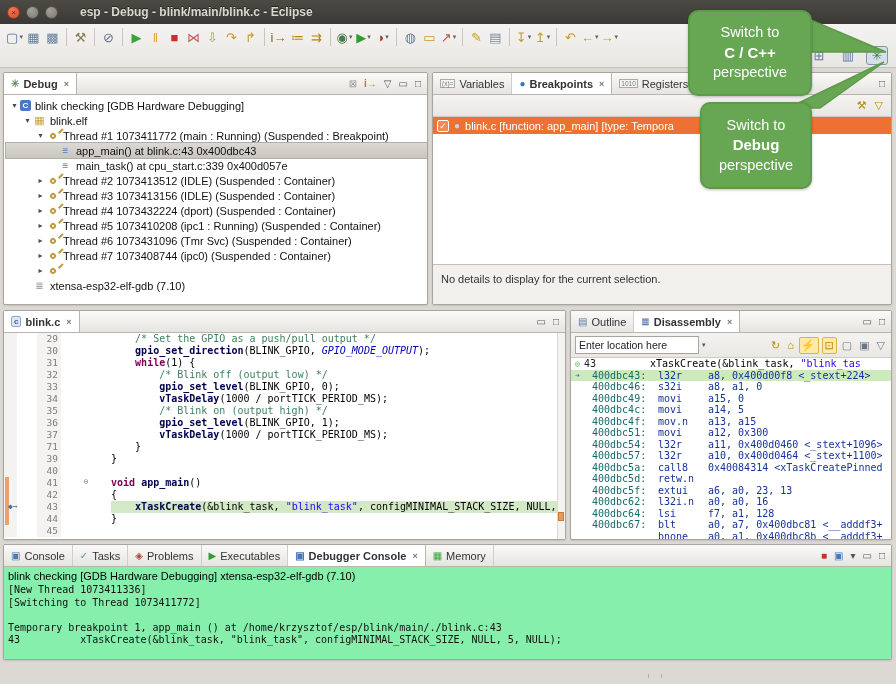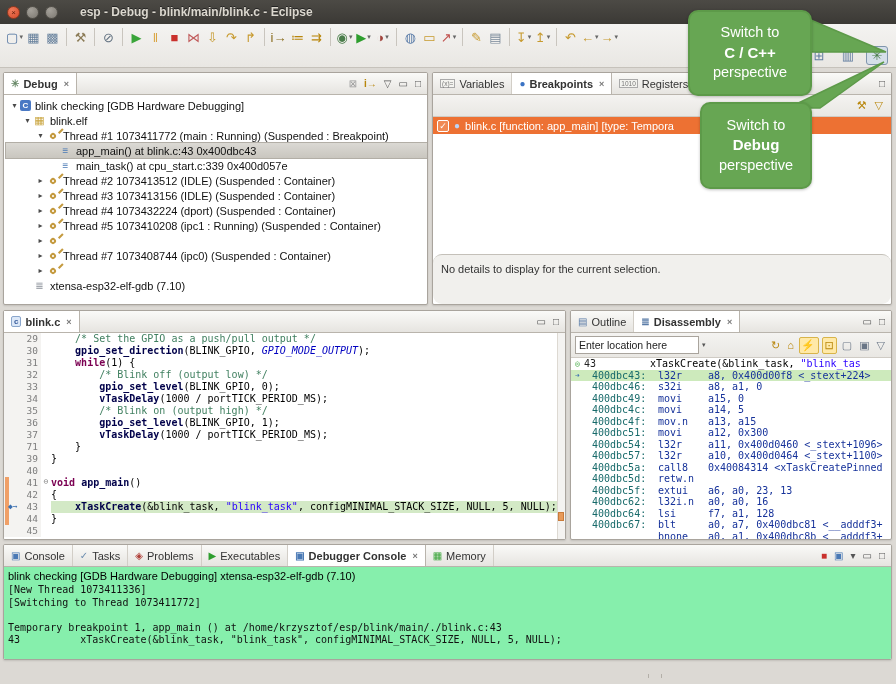--- a/index.html
+++ b/index.html
@@ -59,26 +59,26 @@
   .ic-gdb { color:#8a8f98; font-size:10px; }
 
   
   .bp-toolbar { height:22px; background:linear-gradient(#f4f3f1,#e9e7e3); border-bottom:1px solid #cfcbc4;
     display:flex; align-items:center; justify-content:flex-end; gap:8px; padding-right:8px; font-size:11px; color:#b8860b; }
   .bp-row { height:17px; display:flex; align-items:center; gap:5px; background:#ed7133; color:#fff;
     font-size:11px; padding-left:4px; white-space:nowrap; overflow:hidden; }
   .bp-check { width:12px; height:12px; border:1px solid #fff; border-radius:2px; display:flex; align-items:center;
     justify-content:center; font-size:9px; color:#fff; background:#f08a55; flex:none; }
   .bp-dot { color:#bcd3f5; font-size:10px; flex:none; }
-  .bp-details { position:absolute; left:0; right:0; bottom:0; height:50px; background:#f1f0ed;
-    border-top:1px solid #c4c0b9; font-size:11px; color:#333; padding:8px;border-radius:9px; }
+  .bp-details { position:absolute; left:0; right:0; bottom:0; height:40px; background:#f1f0ed;
+    border-top:1px solid #c4c0b9; font-size:11px; color:#333; padding:8px; }
 
   
   .ed-body { position:absolute; top:22px; left:0; right:0; bottom:0; background:#fff; display:block; overflow:hidden; }
-  .edline { height:12px; display:flex; align-items:flex-start; font-family:"DejaVu Sans Mono", monospace; font-size:10px; }
+  .edline { height:12px; display:flex; align-items:flex-start; font-family:"DejaVu Sans Mono", monospace; font-size:10px;gap:20px; }
   .ed-margin { width:13px; flex:none; height:12px; background:#f4f3f1; position:relative; }
   .ed-margin .chg { position:absolute; left:1px; top:0; width:4px; height:12px; background:#f0a067; }
   .ed-margin .bpmark { position:absolute; left:4px; top:1px; font-size:8px; color:#3a6fb0; line-height:10px; }
   .ed-num { width:24px; flex:none; height:12px; background:#f4f3f1; color:#7d7d7d; text-align:right; padding-right:3px;
     font-size:9.5px; line-height:12px; }
   .ed-fold { width:10px; flex:none; color:#888; font-size:8px; text-align:center; }
   .ed-code { flex:1; white-space:pre; line-height:12px; height:12px; }
   .edline.hl .ed-code, .edline.hl .ed-fold { background:#d3e9c6; }
   .seg-comment { color:#3f7f5f; }
   .seg-kw { color:#7b0052; font-weight:bold; }
@@ -253,20 +253,21 @@
           <span class="ticon ic-thread">
             <i></i>
           </span>
           <span>Thread #5 1073410208 (ipc1 : Running) (Suspended : Container)</span>
         </div>
         <div class="trow" style="padding-left: 29px;">
           <span class="tarrow">▸</span>
           <span class="ticon ic-thread">
             <i></i>
           </span>
+          <span>Thread #6 1073431096 (Tmr Svc) (Suspended : Container)</span>
         </div>
         <div class="trow" style="padding-left: 29px;">
           <span class="tarrow">▸</span>
           <span class="ticon ic-thread">
             <i></i>
           </span>
           <span>Thread #7 1073408744 (ipc0) (Suspended : Container)</span>
         </div>
         <div class="trow" style="padding-left: 29px;">
           <span class="tarrow">▸</span>

